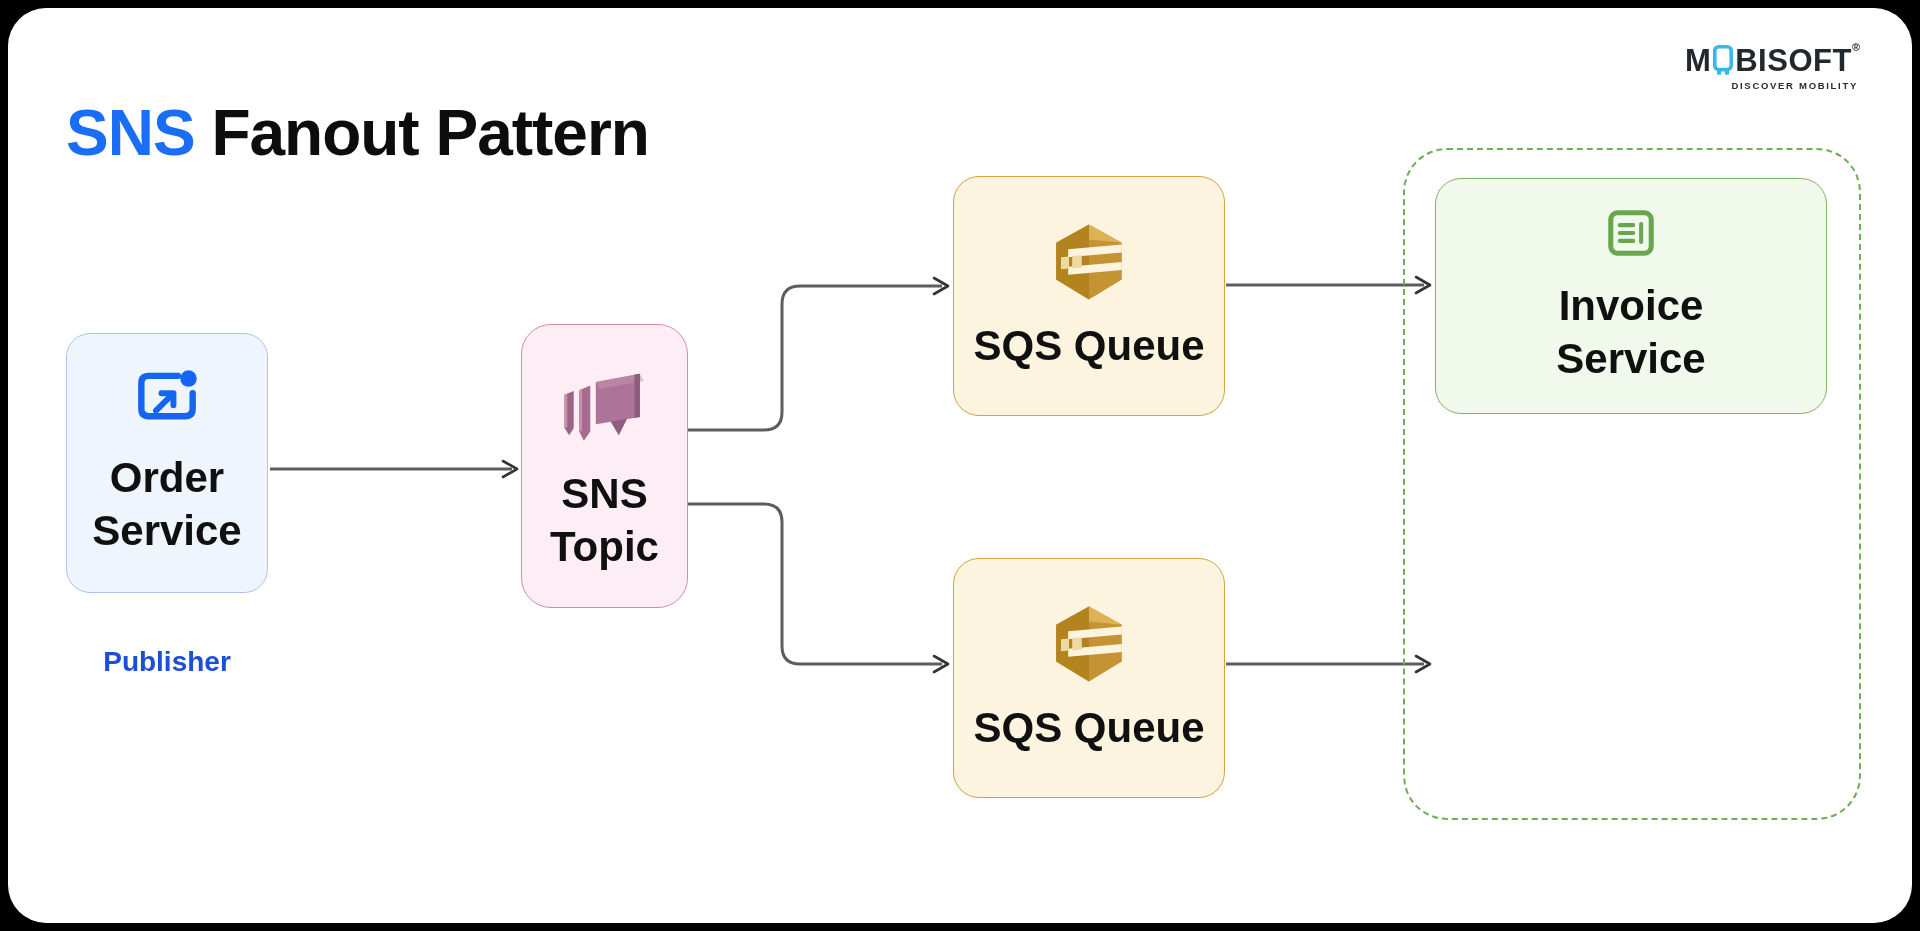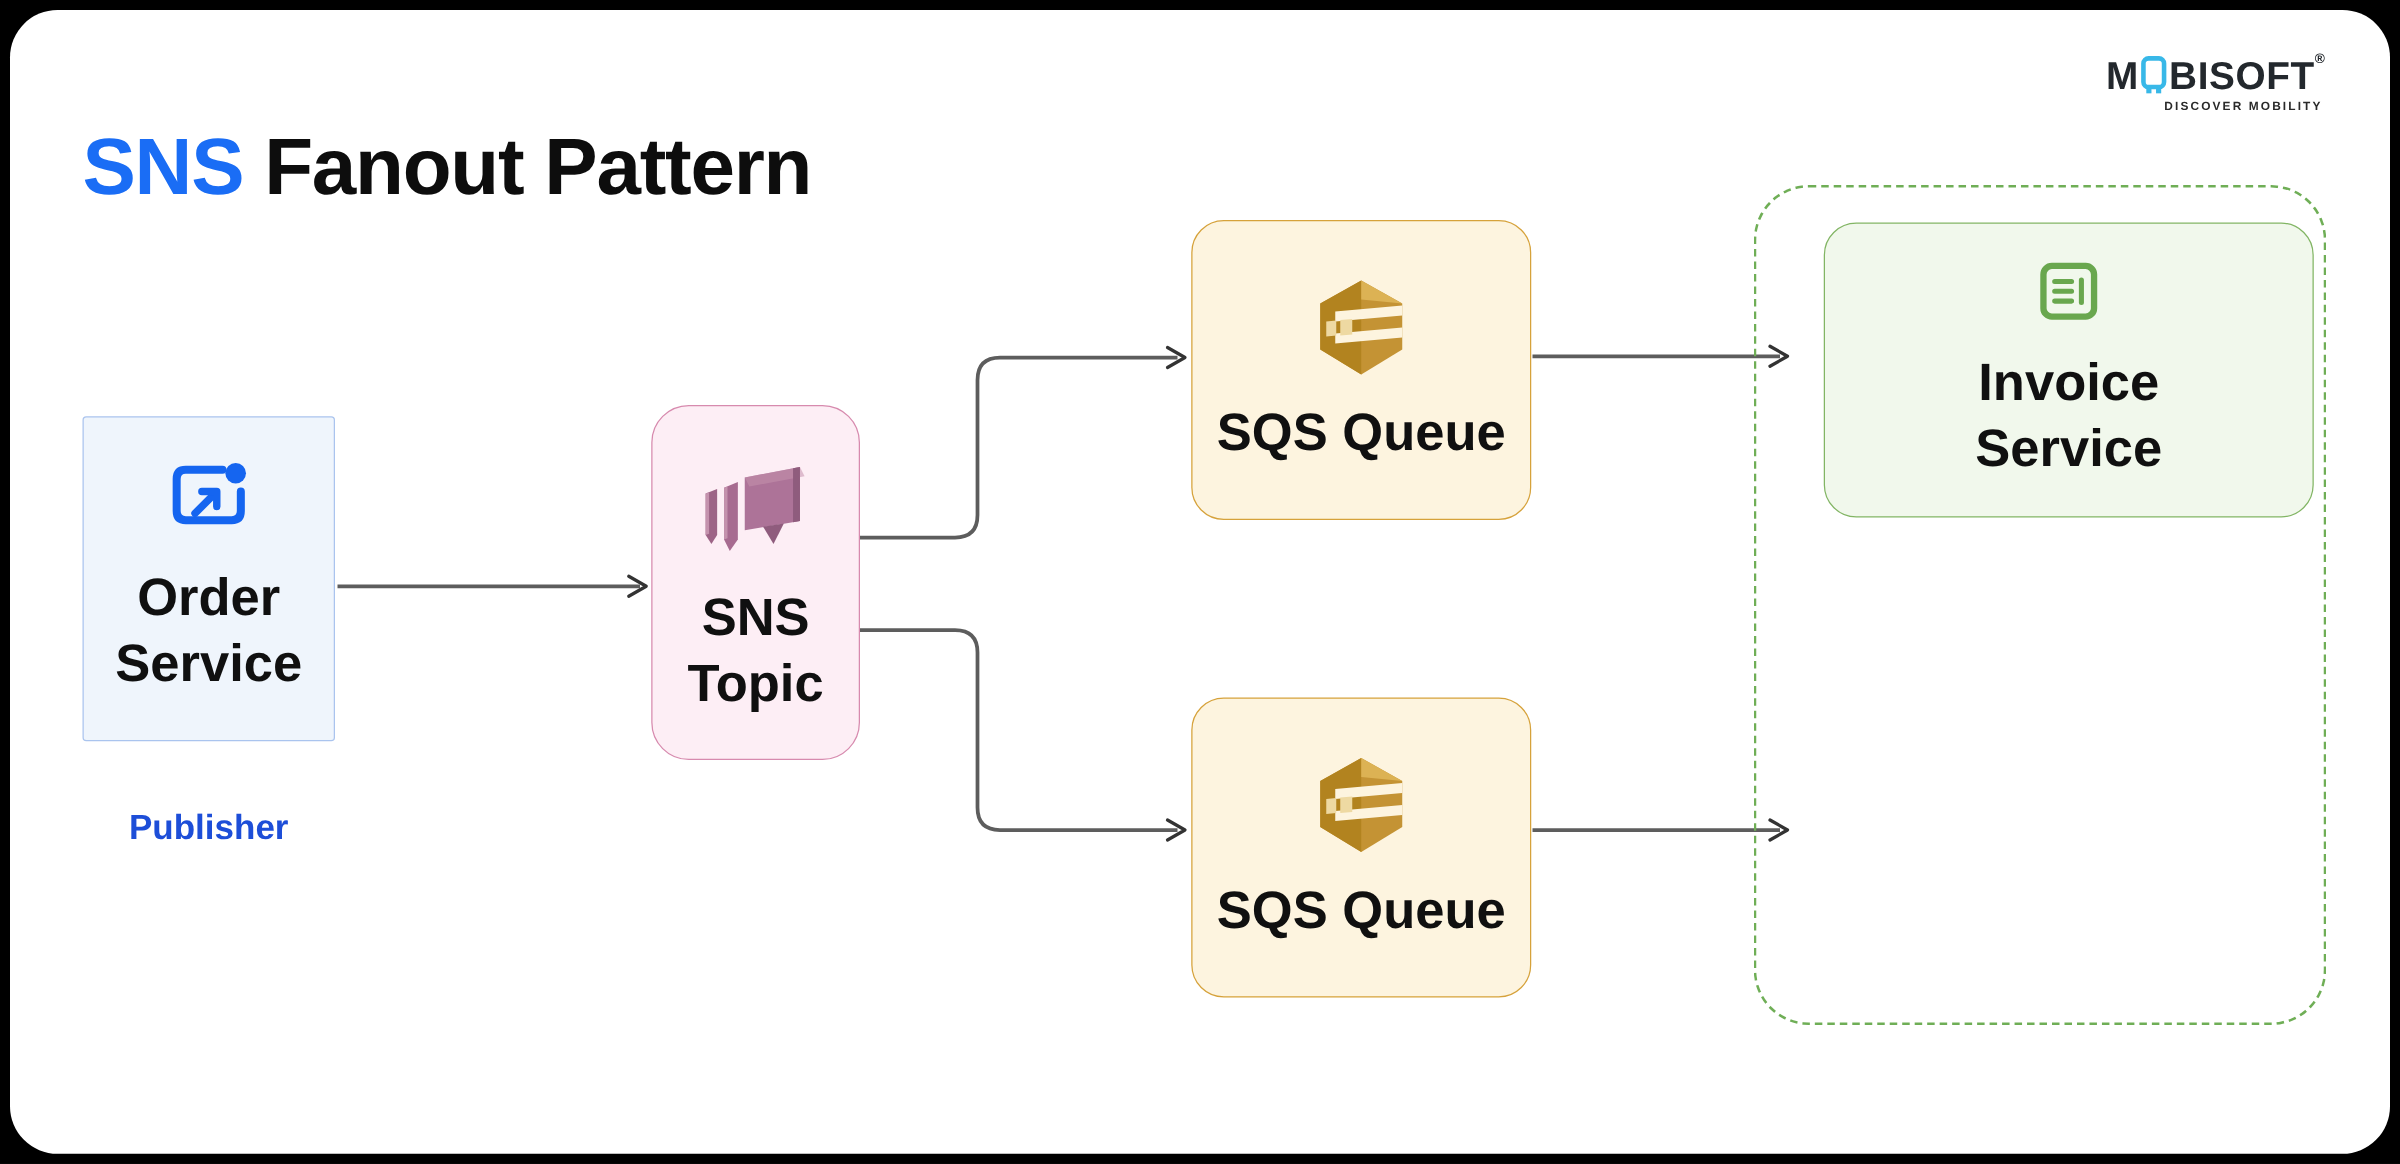--- a/index.html
+++ b/index.html
@@ -22,31 +22,31 @@
 
   
   .wires{position:absolute;inset:0;pointer-events:none;}
   .wire{stroke:var(--connector,#5d5d5d);stroke-width:3;fill:none;}
   .arrowhead{stroke:#333;stroke-width:2.6;fill:none;stroke-linecap:round;stroke-linejoin:round;}
 
   
   .node{position:absolute;display:flex;flex-direction:column;align-items:center;justify-content:center;
         box-sizing:border-box;}
   .node-label{font-weight:700;font-size:42px;line-height:1.26;color:#101010;text-align:center;white-space:pre-line;}
-  .order-box{left:58px;top:325px;width:202px;height:260px;border-radius:3px;
+  .order-box{left:58px;top:325px;width:202px;height:260px;border-radius:24px;
              background:var(--order_bg,#eff5fc);border:1.5px solid var(--order_border,#aac4ee);gap:28px;}
   .sns-box{left:513px;top:316px;width:167px;height:284px;border-radius:30px;
            background:var(--sns_bg,#fdeef5);border:1.5px solid var(--sns_border,#d78aae);gap:18px;}
   .sqs-box{left:945px;width:272px;height:240px;border-radius:26px;
            background:var(--sqs_bg,#fdf4df);border:1.5px solid var(--sqs_border,#d6a23b);gap:16px;}
   .sqs-top{top:168px;}
   .sqs-bottom{top:550px;}
   .green-box{left:1427px;width:392px;height:236px;border-radius:26px;
              background:var(--green_bg,#f1f8ec);border:1.5px solid var(--green_border,#82b564);gap:20px;}
-  .invoice-box{top:170px;margin-left:24px;}
+  .invoice-box{top:170px;}
   .tracking-box{top:542px;}
   .tracking-box .node-label{font-size:40px;}
 
   
   .consumer-group{position:absolute;left:1395px;top:140px;width:458px;height:672px;border-radius:44px;
                   border:2.5px dashed var(--group_border,#6fae56);box-sizing:border-box;}
 
   
   .group-label{position:absolute;font-size:28px;font-weight:600;color:#1d4ed8;text-align:center;}
   .publisher-label{left:58px;top:638px;width:202px;}

